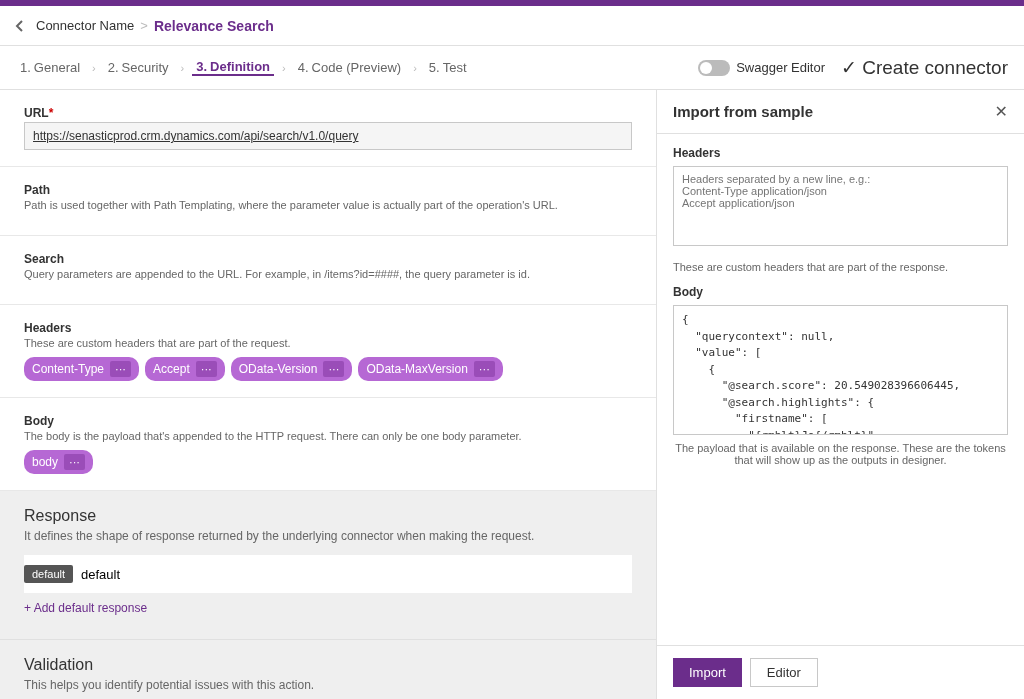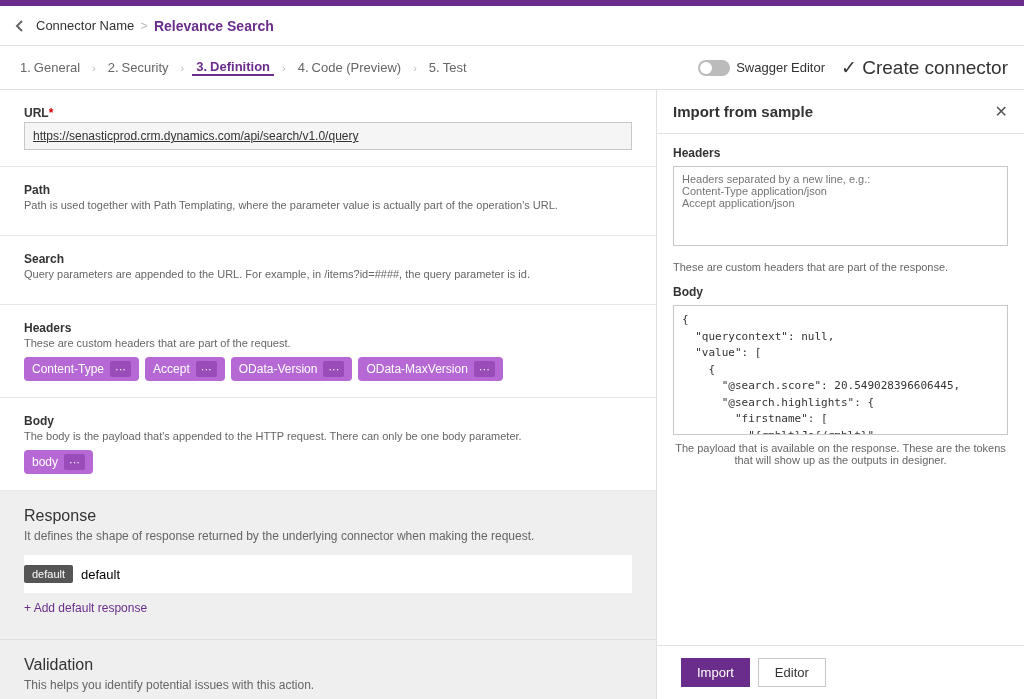--- a/index.html
+++ b/index.html
@@ -153,21 +153,21 @@
       gap: 6px;
       margin-top: 8px;
     }
     .tag {
       display: flex;
       align-items: center;
       background: #b668d4;
       color: #fff;
       padding: 4px 8px;
       font-size: 12px;
-      border-radius: 4px;
+      border-radius: 10px;
       gap: 6px;
     }
     .tag-dots {
       background: #9a4db8;
       color: #fff;
       padding: 2px 5px;
       font-size: 11px;
       border-radius: 2px;
       cursor: pointer;
     }
@@ -300,21 +300,21 @@
       resize: none;
       line-height: 1.5;
     }
     .body-hint {
       font-size: 11px;
       color: #666;
       margin-top: 4px;
       text-align: center;
     }
     .side-panel-footer {
-      padding: 12px 24px;
+      padding: 12px 16px;
       display: flex;
       gap: 8px;
       border-top: 1px solid #e0e0e0;
     }
     .btn-import {
       background: #6b2d8b;
       color: #fff;
       border: none;
       padding: 6px 16px;
       font-size: 13px;

